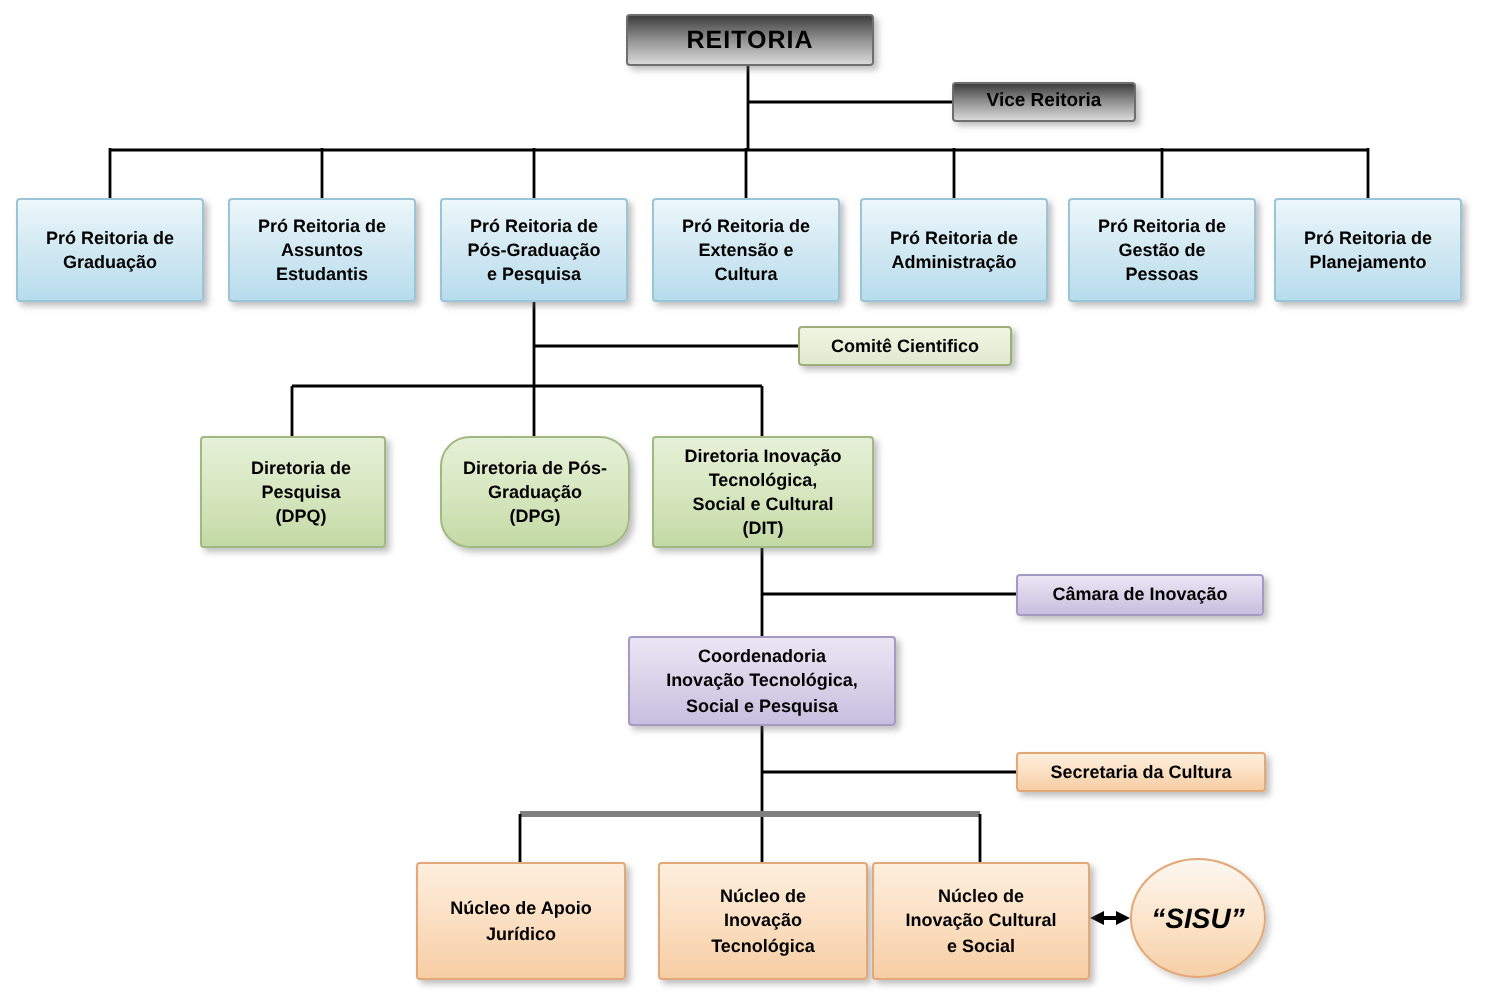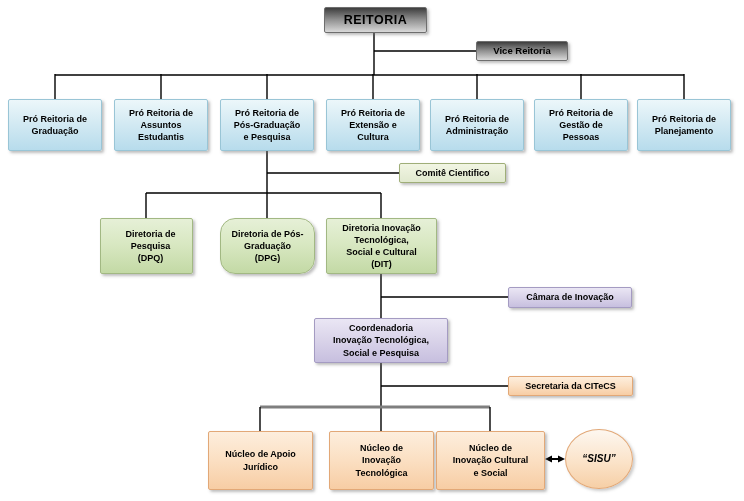--- a/index.html
+++ b/index.html
@@ -62,21 +62,21 @@
   }
   .orange {
     background: linear-gradient(180deg, #fdeedd 0%, #fbdfc2 50%, #f7cda4 100%);
     border: 1px solid #e2a877;
   }
   .ellipse {
     border-radius: 50%;
     background: linear-gradient(180deg, #fdf7f0 0%, #fbe3c9 55%, #f6cfa6 100%);
     border: 1px solid #e2a877;
     font-style: italic;
-    font-size: 10px;
+    font-size: 14px;
     box-shadow: 2px 2px 3px rgba(110,110,110,0.35);
   }
 </style>
 </head>
 <body>
 
 <div id="canvas">
 
   <svg id="connectors" viewBox="0 0 744 501" xmlns="http://www.w3.org/2000/svg">
 
@@ -112,21 +112,21 @@
 
     <line x1="260" y1="407" x2="490" y2="407" stroke="#7f7f7f" stroke-width="3"></line>
     <line x1="260" y1="407" x2="260" y2="431" stroke="#000" stroke-width="1.4"></line>
     <line x1="490" y1="407" x2="490" y2="431" stroke="#000" stroke-width="1.4"></line>
 
     <line x1="550" y1="459" x2="560" y2="459" stroke="#000" stroke-width="2"></line>
     <polygon points="545,459 552,455.5 552,462.5" fill="#000"></polygon>
     <polygon points="565,459 558,455.5 558,462.5" fill="#000"></polygon>
   </svg>
 
-  <div class="node gray root" style="left:324px; top:7px; width:103px; height:26px;">REITORIA</div>
+  <div class="node gray root" style="left:313px; top:7px; width:124px; height:26px;">REITORIA</div>
   <div class="node gray small" style="left:476px; top:41px; width:92px; height:20px;">Vice Reitoria</div>
 
   <div class="node blue" style="left:8px; top:99px; width:94px; height:52px;">Pró Reitoria de
 Graduação</div>
   <div class="node blue" style="left:114px; top:99px; width:94px; height:52px;">Pró Reitoria de
 Assuntos
 Estudantis</div>
   <div class="node blue" style="left:220px; top:99px; width:94px; height:52px;">Pró Reitoria de
 Pós-Graduação
 e Pesquisa</div>
@@ -152,21 +152,21 @@
   <div class="node green" style="left:326px; top:218px; width:111px; height:56px;">Diretoria Inovação
 Tecnológica,
 Social e Cultural
 (DIT)</div>
 
   <div class="node purple" style="left:508px; top:287px; width:124px; height:21px;">Câmara de Inovação</div>
   <div class="node purple" style="left:314px; top:318px; width:134px; height:45px;">Coordenadoria
 Inovação Tecnológica,
 Social e Pesquisa</div>
 
-  <div class="node orange" style="left:508px; top:376px; width:125px; height:20px;">Secretaria da CITeCS</div>
+  <div class="node orange" style="left:508px; top:376px; width:125px; height:20px;">Secretaria da Cultura</div>
 
   <div class="node orange" style="left:208px; top:431px; width:105px; height:59px;">Núcleo de Apoio
 Jurídico</div>
   <div class="node orange" style="left:329px; top:431px; width:105px; height:59px;">Núcleo de
 Inovação
 Tecnológica</div>
   <div class="node orange" style="left:436px; top:431px; width:109px; height:59px;">Núcleo de
 Inovação Cultural
 e Social</div>
 

